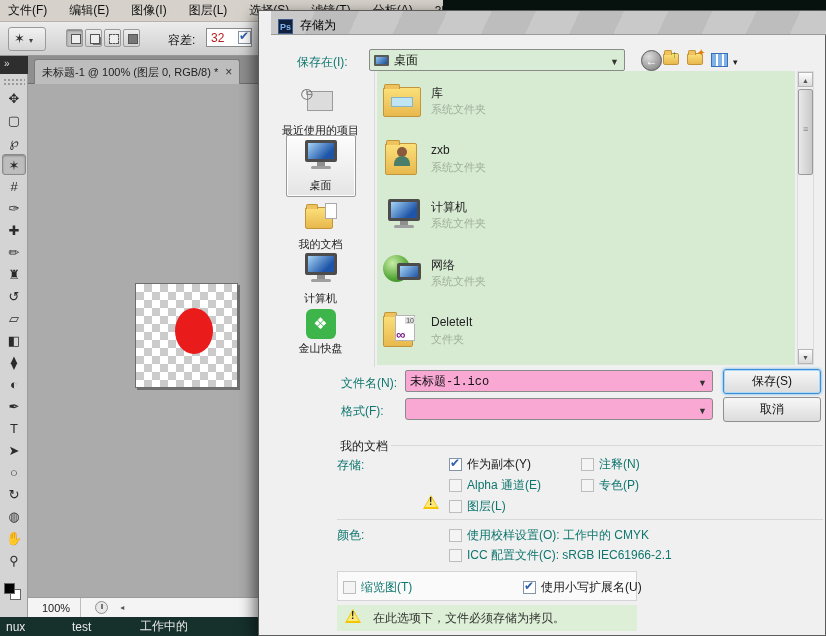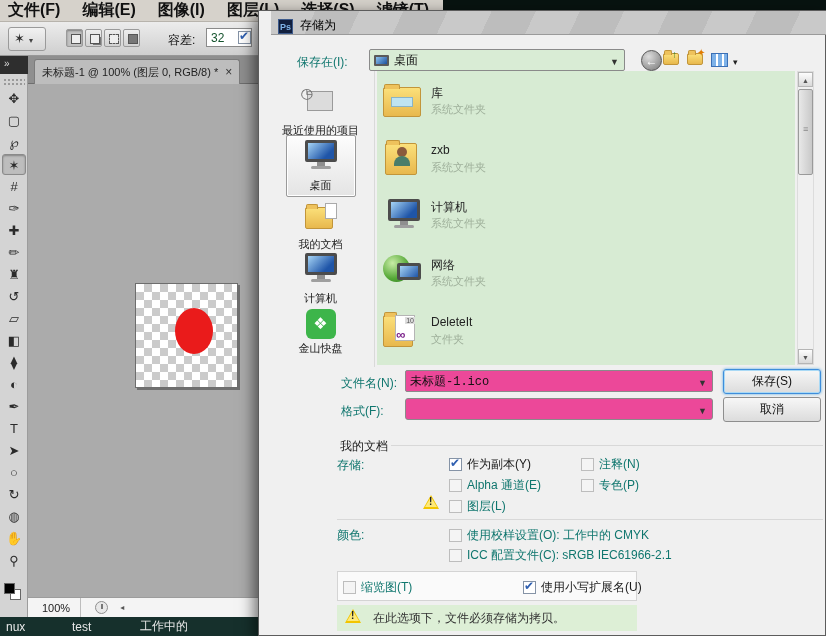--- a/index.html
+++ b/index.html
@@ -2,34 +2,34 @@
 <html><head>
 <meta charset="utf-8">
 <style>
   html,body{margin:0;padding:0;background:#444;}
   *{box-sizing:border-box;font-family:"Liberation Sans","DejaVu Sans",sans-serif;}
   #screen{position:relative;width:826px;height:636px;background:#ababab;overflow:hidden;}
   .abs{position:absolute;}
 
   
   .menubar{left:0;top:0;width:826px;height:22px;background:#d6d2cb;display:flex;align-items:center;gap:0;padding-left:8px;border-bottom:1px solid #b7b3ac;}
-  .menubar span{font-size:16px;color:#111;margin-right:22px;white-space:nowrap;font-weight:bold;}
+  .menubar span{font-size:12px;color:#111;margin-right:22px;white-space:nowrap;}
   .darkstrip{left:443px;top:0;width:383px;height:11px;background:#081310;}
   .optionsbar{left:0;top:22px;width:826px;height:34px;background:linear-gradient(#ececec,#cfcfcf);border-bottom:1px solid #979797;}
   .toolbox-btn{position:absolute;left:8px;top:5px;width:38px;height:24px;border:1px solid #9a9a9a;border-radius:3px;background:linear-gradient(#f2f2f2,#d6d6d6);color:#333;font-size:13px;text-align:left;padding:3px 2px 0 5px;}
   .toolbox-btn .dd{font-size:8px;color:#444;margin-left:4px;}
   .mode-btns{position:absolute;left:66px;top:7px;display:flex;gap:2px;}
   .mode-btn{width:17px;height:18px;border:1px solid #9a9a9a;border-radius:2px;background:linear-gradient(#ededed,#d2d2d2);position:relative;}
   .mode-btn.pressed{background:#c2c2c2;box-shadow:inset 0 1px 2px rgba(0,0,0,.35);}
   .mode-btn::after{content:"";position:absolute;left:4px;top:4px;width:8px;height:8px;border:1px solid #555;background:#eee;}
   .mode-btn:nth-child(2)::after{box-shadow:2px 2px 0 -1px #777;}
   .mode-btn:nth-child(3)::after{border-style:dashed;}
   .mode-btn:nth-child(4)::after{background:#777;}
   .opt-label{position:absolute;left:168px;top:10px;font-size:12px;color:#111;}
-  .opt-input{position:absolute;left:206px;top:6px;width:46px;height:19px;border:1px solid #8a8a8a;font-size:12px;padding:1px 4px;background:#fff;color:#14532d;}
+  .opt-input{position:absolute;left:206px;top:6px;width:46px;height:19px;border:1px solid #8a8a8a;font-size:12px;padding:1px 4px;background:#fff;color:#b91c1c;}
   .cbx{width:13px;height:13px;border:1px solid #8593a6;background:#fff;position:relative;display:inline-block;}
   .cbx.checked::after{content:"✔";position:absolute;left:0px;top:-3px;font-size:12px;color:#2f5fb0;}
   .cbx.disabled{border-color:#bdbdbd;background:#f4f4f4;}
   .aa-check{position:absolute;left:238px;top:9px;}
 
   .tabbar{left:28px;top:56px;width:230px;height:28px;background:#8f8f8f;border-bottom:1px solid #6e6e6e;}
   .doc-tab{position:absolute;left:6px;top:3px;height:25px;background:#bdbdbd;border:1px solid #7c7c7c;border-bottom:none;border-radius:3px 3px 0 0;display:flex;align-items:center;padding:0 7px;gap:7px;justify-content:flex-end;}
   .doc-tab .t{font-size:11px;color:#222;white-space:nowrap;}
   .doc-tab .x{font-size:12px;color:#333;}
 
@@ -56,21 +56,21 @@
   
   .taskbar{left:0;top:617px;width:826px;height:19px;background:#16302c;display:flex;align-items:center;}
   .taskbar span{color:#e8e8e8;font-size:12px;position:absolute;}
 
   
   .dialog{left:258px;top:10px;width:568px;height:626px;background:#f0f0f0;border:1px solid #5c5c5c;box-shadow:-4px 4px 14px rgba(0,0,0,.55);}
   .dlg-title{position:absolute;left:12px;top:0;width:100%;height:24px;background:repeating-linear-gradient(115deg,#c9c9c9 0 40px,#bdbdbd 40px 80px),linear-gradient(#d6d6d6,#b9b9b9);display:flex;align-items:flex-end;padding-left:7px;gap:7px;border-bottom:1px solid #9a9a9a;}
   .ps-icon{width:15px;height:15px;background:#12203f;color:#7fb3e8;font-size:9px;font-weight:bold;text-align:center;line-height:15px;border:1px solid #3c5a8c;}
   .dlg-title .t{font-size:12px;color:#000;}
   .lbl{position:absolute;font-size:12px;color:#0f766e;white-space:nowrap;}
-  .combo{position:absolute;height:22px;border:1px solid #8a8a8a;background:#ec4899;display:flex;align-items:center;padding:0 4px;font-size:12px;color:#111;border-radius:2px;}
+  .combo{position:absolute;height:22px;border:1px solid #8a8a8a;background:#f9a8d4;display:flex;align-items:center;padding:0 4px;font-size:12px;color:#111;border-radius:2px;}
   .combo .arr{position:absolute;right:5px;top:7px;font-size:9px;color:#333;}
   .combo.green{background:#d9ecd5;}
   .mini-mon{width:15px;height:11px;background:linear-gradient(135deg,#8cc4ef,#1d4f9c);border:2px solid #5a5a5a;border-radius:1px;margin-right:5px;}
   .navbtn{position:absolute;}
   .back-circle{width:21px;height:21px;border-radius:50%;background:radial-gradient(circle at 35% 30%,#ddd,#777);border:1px solid #555;color:#fff;font-size:12px;text-align:center;line-height:20px;}
   .fold{position:relative;background:linear-gradient(#fbe07a,#e8b84d);border:1px solid #c2953a;border-radius:2px;}
   .fold::before{content:"";position:absolute;top:-4px;left:0;width:40%;height:4px;background:#eec25c;border:1px solid #c2953a;border-bottom:none;border-radius:2px 2px 0 0;}
   .ovr{position:absolute;font-size:10px;}
   .views-grid{width:17px;height:14px;border:1px solid #3b6fb5;background:linear-gradient(90deg,#7db1e8 0 4px,#fff 4px 6px,#7db1e8 6px 10px,#fff 10px 12px,#7db1e8 12px 17px);}
   .views-arr{position:absolute;left:22px;top:4px;font-size:9px;color:#222;}

